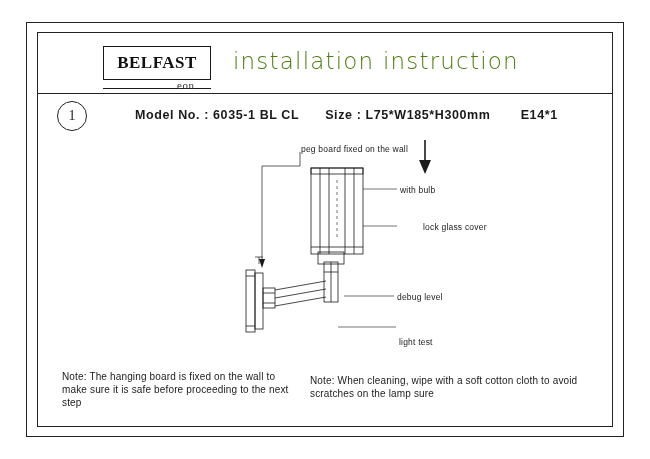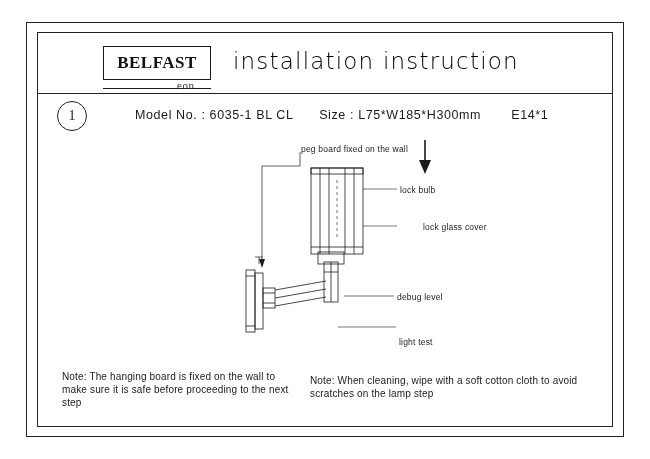--- a/index.html
+++ b/index.html
@@ -86,21 +86,21 @@
     height: 1px;
     background: #1a1a1a;
   }
   .doc-title {
     position: absolute;
     left: 196px;
     top: 16px;
     font-family: "DejaVu Sans", sans-serif;
     font-size: 23px;
     letter-spacing: 1.2px;
-    color: #000000;
+    color: #4d7c0f;
     font-weight: 300;
   }
   
   .step-circle {
     position: absolute;
     left: 57px;
     top: 101px;
     width: 28px;
     height: 28px;
     border: 1px solid #222;
@@ -114,20 +114,21 @@
   }
   
   .spec-line {
     position: absolute;
     left: 135px;
     top: 108px;
     font-size: 12.5px;
     letter-spacing: 0.6px;
     color: #1a1a1a;
     white-space: nowrap;
+    font-weight: bold;
   }
   .spec-line .gap-a { display: inline-block; width: 18px; }
   .spec-line .gap-b { display: inline-block; width: 22px; }
   
   .label {
     position: absolute;
     font-size: 8.5px;
     color: #1a1a1a;
     letter-spacing: 0.2px;
     white-space: nowrap;
@@ -177,27 +178,27 @@
     <span>Model No. :</span>
     <span>6035-1 BL CL</span>
     <span class="gap-a"></span>
     <span>Size :</span>
     <span>L75*W185*H300mm</span>
     <span class="gap-b"></span>
     <span>E14*1</span>
   </div>
 
   <div class="label lbl-peg">peg board fixed on the wall</div>
-  <div class="label lbl-bulb">lock bulb</div>
+  <div class="label lbl-bulb">with bulb</div>
   <div class="label lbl-glass">lock glass cover</div>
   <div class="label lbl-debug">debug level</div>
   <div class="label lbl-test">light test</div>
 
   <div class="note note-left">Note: The hanging board is fixed on the wall to make sure it is safe before proceeding to the next step</div>
-  <div class="note note-right">Note: When cleaning, wipe with a soft cotton cloth to avoid scratches on the lamp step</div>
+  <div class="note note-right">Note: When cleaning, wipe with a soft cotton cloth to avoid scratches on the lamp sure</div>
 
   <svg class="draw" viewBox="0 0 650 459">
     <g stroke="#1a1a1a" fill="none" stroke-width="0.8">
 
       <path d="M300 152 L300 166 L262 166 L262 262" stroke-width="0.7"></path>
 
       <polygon points="262,268 259,259 265,259" fill="#1a1a1a" stroke="none"></polygon>
 
       <rect x="246" y="270" width="9" height="62"></rect>
       <rect x="255" y="273" width="8" height="56"></rect>

